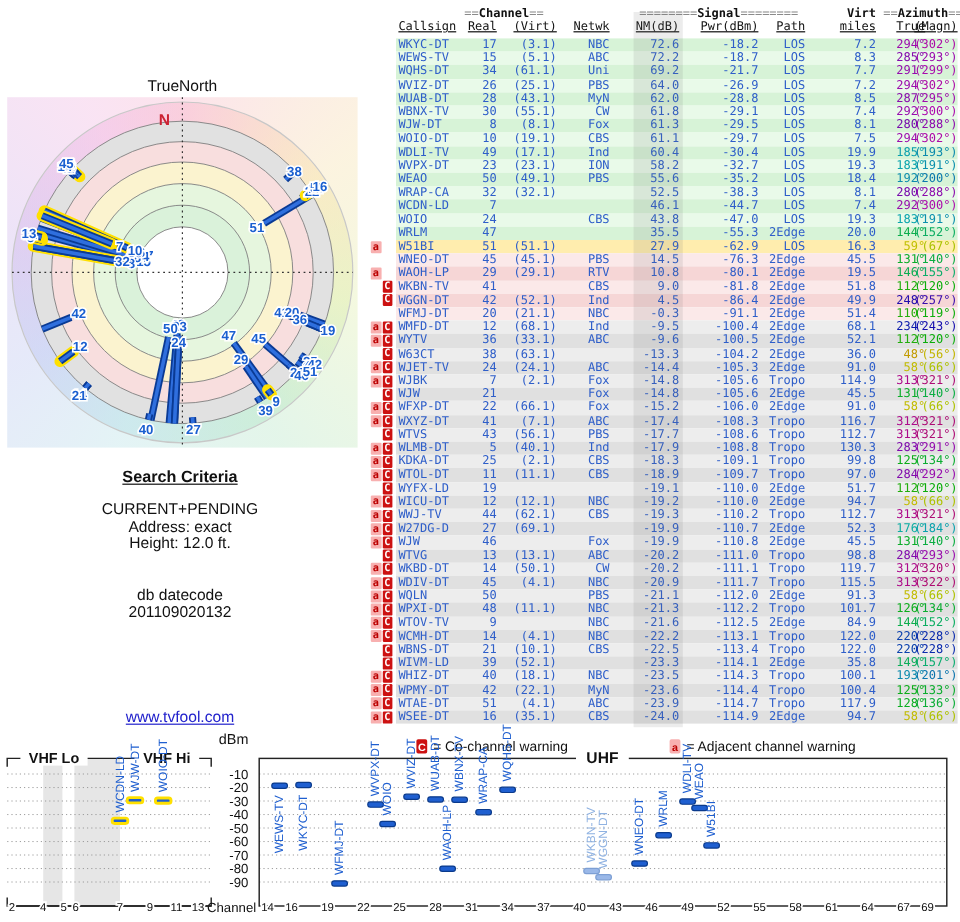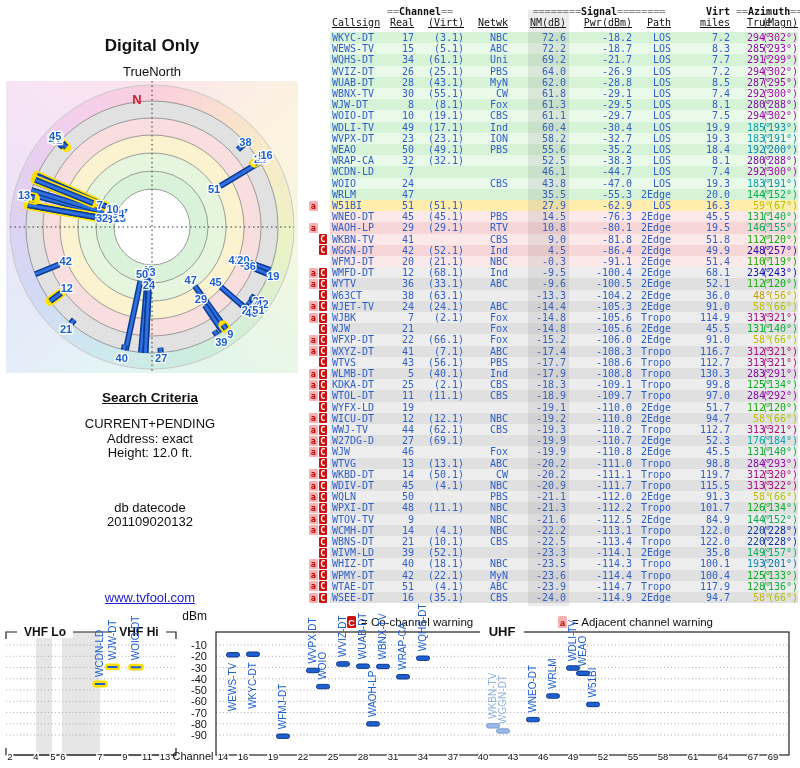--- a/index.html
+++ b/index.html
@@ -12,21 +12,21 @@
   #washA{position:absolute;left:6px;top:81px;width:292px;height:292px;opacity:.5;
     background:conic-gradient(from 0deg,#f9c8d8 0deg,#f8e8c0 55deg,#e8f2c0 100deg,
       #c8ecd4 150deg,#c8e8ec 200deg,#ccd4f4 240deg,#dcc8f0 285deg,#f4c8e8 330deg,#f9c8d8 360deg);}
   #washB{position:absolute;left:10px;top:85px;width:284px;height:284px;border-radius:50%;opacity:.45;
     background:conic-gradient(from 0deg,#f7b6cc 0deg,#f6e0a8 55deg,#ddecab 100deg,
       #b2e4c6 150deg,#b2dde4 200deg,#bcc6f0 240deg,#d2b6ea 285deg,#f0b6e0 330deg,#f7b6cc 360deg);}
   #radar{position:absolute;left:2px;top:75px;width:300px;height:300px;}
   #search{position:absolute;left:30px;top:390px;width:240px;text-align:center;color:#111;}
   .sc-h{font-size:13.5px;font-weight:bold;text-decoration:underline;margin-bottom:12px;}
   .sc-l{font-size:13px;line-height:14.5px;}
-  .sc-gap{margin-top:40px;}
+  .sc-gap{margin-top:28px;}
   #sitelink{position:absolute;left:75px;top:590px;width:150px;text-align:center;
             font-size:13px;color:#2222cc;text-decoration:underline;cursor:pointer;}
   #table{position:absolute;left:330px;top:6px;width:468px;height:600px;
          font-family:"DejaVu Sans Mono",monospace;font-size:10px;color:#2e5ec9;}
   #thead{position:absolute;left:0;top:0;width:468px;height:26px;color:#111;}
   #thead .gh{position:absolute;top:0;text-align:center;white-space:pre;}
   #thead .gh i{font-style:normal;color:#8a8a8a;}
   #thead .gh b{color:#111;font-weight:bold;}
   #thead .ch{position:absolute;top:11px;text-decoration:underline;white-space:pre;}
   #trows{position:absolute;left:0;top:26px;width:468px;height:572px;}
@@ -37,21 +37,20 @@
   .wa{left:-21px;background:#f8b0b0;color:#bb0000;}
   .wc{left:-11.5px;background:#cc1111;color:#fff;}
   #nmstripe{position:absolute;left:198px;top:4px;width:41px;height:596px;
             background:rgba(110,110,110,0.13);}
   #sigchart{position:absolute;left:0;top:600px;width:800px;height:168px;}
 </style>
 </head>
 <body>
 
 <div id="page">
-  <div id="dtitle">Digital Only</div>
   <div id="tnorth">TrueNorth</div>
   <div id="washA"></div>
   <div id="washB"></div>
   <svg id="radar" viewBox="0 0 300 300">
       <circle cx="150" cy="152" r="142" fill="none" stroke="#c8c8c8" stroke-width="1"></circle>
       <circle cx="150" cy="152" r="126" fill="#e1e1e1" stroke="#858585" stroke-width="0.8"></circle>
       <circle cx="150" cy="152" r="109" fill="#f8dede" stroke="#858585" stroke-width="0.8"></circle>
       <circle cx="150" cy="152" r="92" fill="#fbf3cf" stroke="#858585" stroke-width="0.8"></circle>
       <circle cx="150" cy="152" r="74" fill="#e6f6de" stroke="#858585" stroke-width="0.8"></circle>
       <circle cx="150" cy="152" r="56" fill="#daf2da" stroke="#858585" stroke-width="0.8"></circle>

